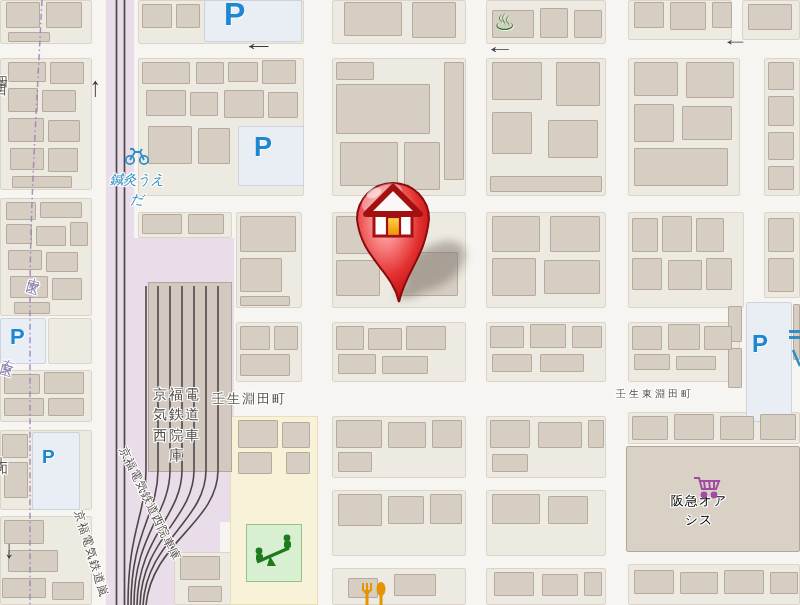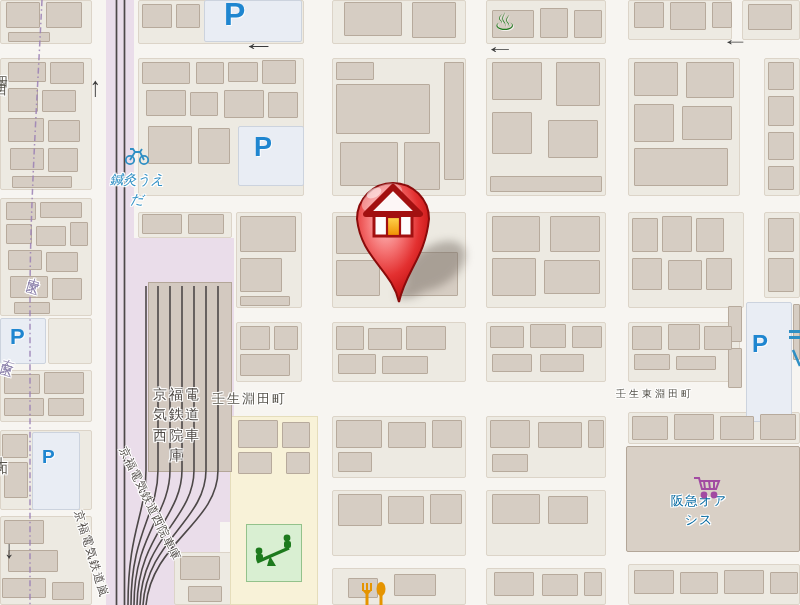--- a/index.html
+++ b/index.html
@@ -266,21 +266,21 @@
 
   <div class="lbl vert ward" style="left:28px;top:268px;transform:rotate(16deg);">中京区</div>
   <div class="lbl vert ward" style="left:2px;top:350px;transform:rotate(16deg);">右京区</div>
 
   <div class="lbl vert" style="left:-9px;top:66px;letter-spacing:4px;">四丁目</div>
   <div class="lbl vert" style="left:-9px;top:446px;letter-spacing:6px;">十和</div>
 
 
   <div class="lbl blue-poi" style="left:106px;top:170px;width:62px;text-align:center;font-size:13.5px;color:#2f8fc4;"><span>鍼灸うえ</span><br><span>だ</span></div>
 
-  <div class="lbl purple-poi" style="left:668px;top:492px;width:62px;text-align:center;font-size:13px;letter-spacing:1px;color:#0369a1;"><span>阪急オア</span><br><span>シス</span></div>
+  <div class="lbl purple-poi" style="left:668px;top:492px;width:62px;text-align:center;font-size:13px;letter-spacing:1px;color:#000000;"><span>阪急オア</span><br><span>シス</span></div>
 
   <div class="pmark" style="left:224px;top:-4px;font-size:32px;">P</div>
   <div class="pmark" style="left:254px;top:132px;font-size:27px;">P</div>
   <div class="pmark" style="left:10px;top:324px;font-size:22px;">P</div>
   <div class="pmark" style="left:42px;top:446px;font-size:19px;">P</div>
   <div class="pmark" style="left:752px;top:330px;font-size:24px;">P</div>
 
   <div class="arrow" style="left:248px;top:30px;font-size:22px;transform:scaleX(1.5);">←</div>
   <div class="arrow" style="left:490px;top:35px;font-size:20px;transform:scaleX(1.5);">←</div>
   <div class="arrow" style="left:726px;top:29px;font-size:18px;transform:scaleX(1.5);">←</div>

